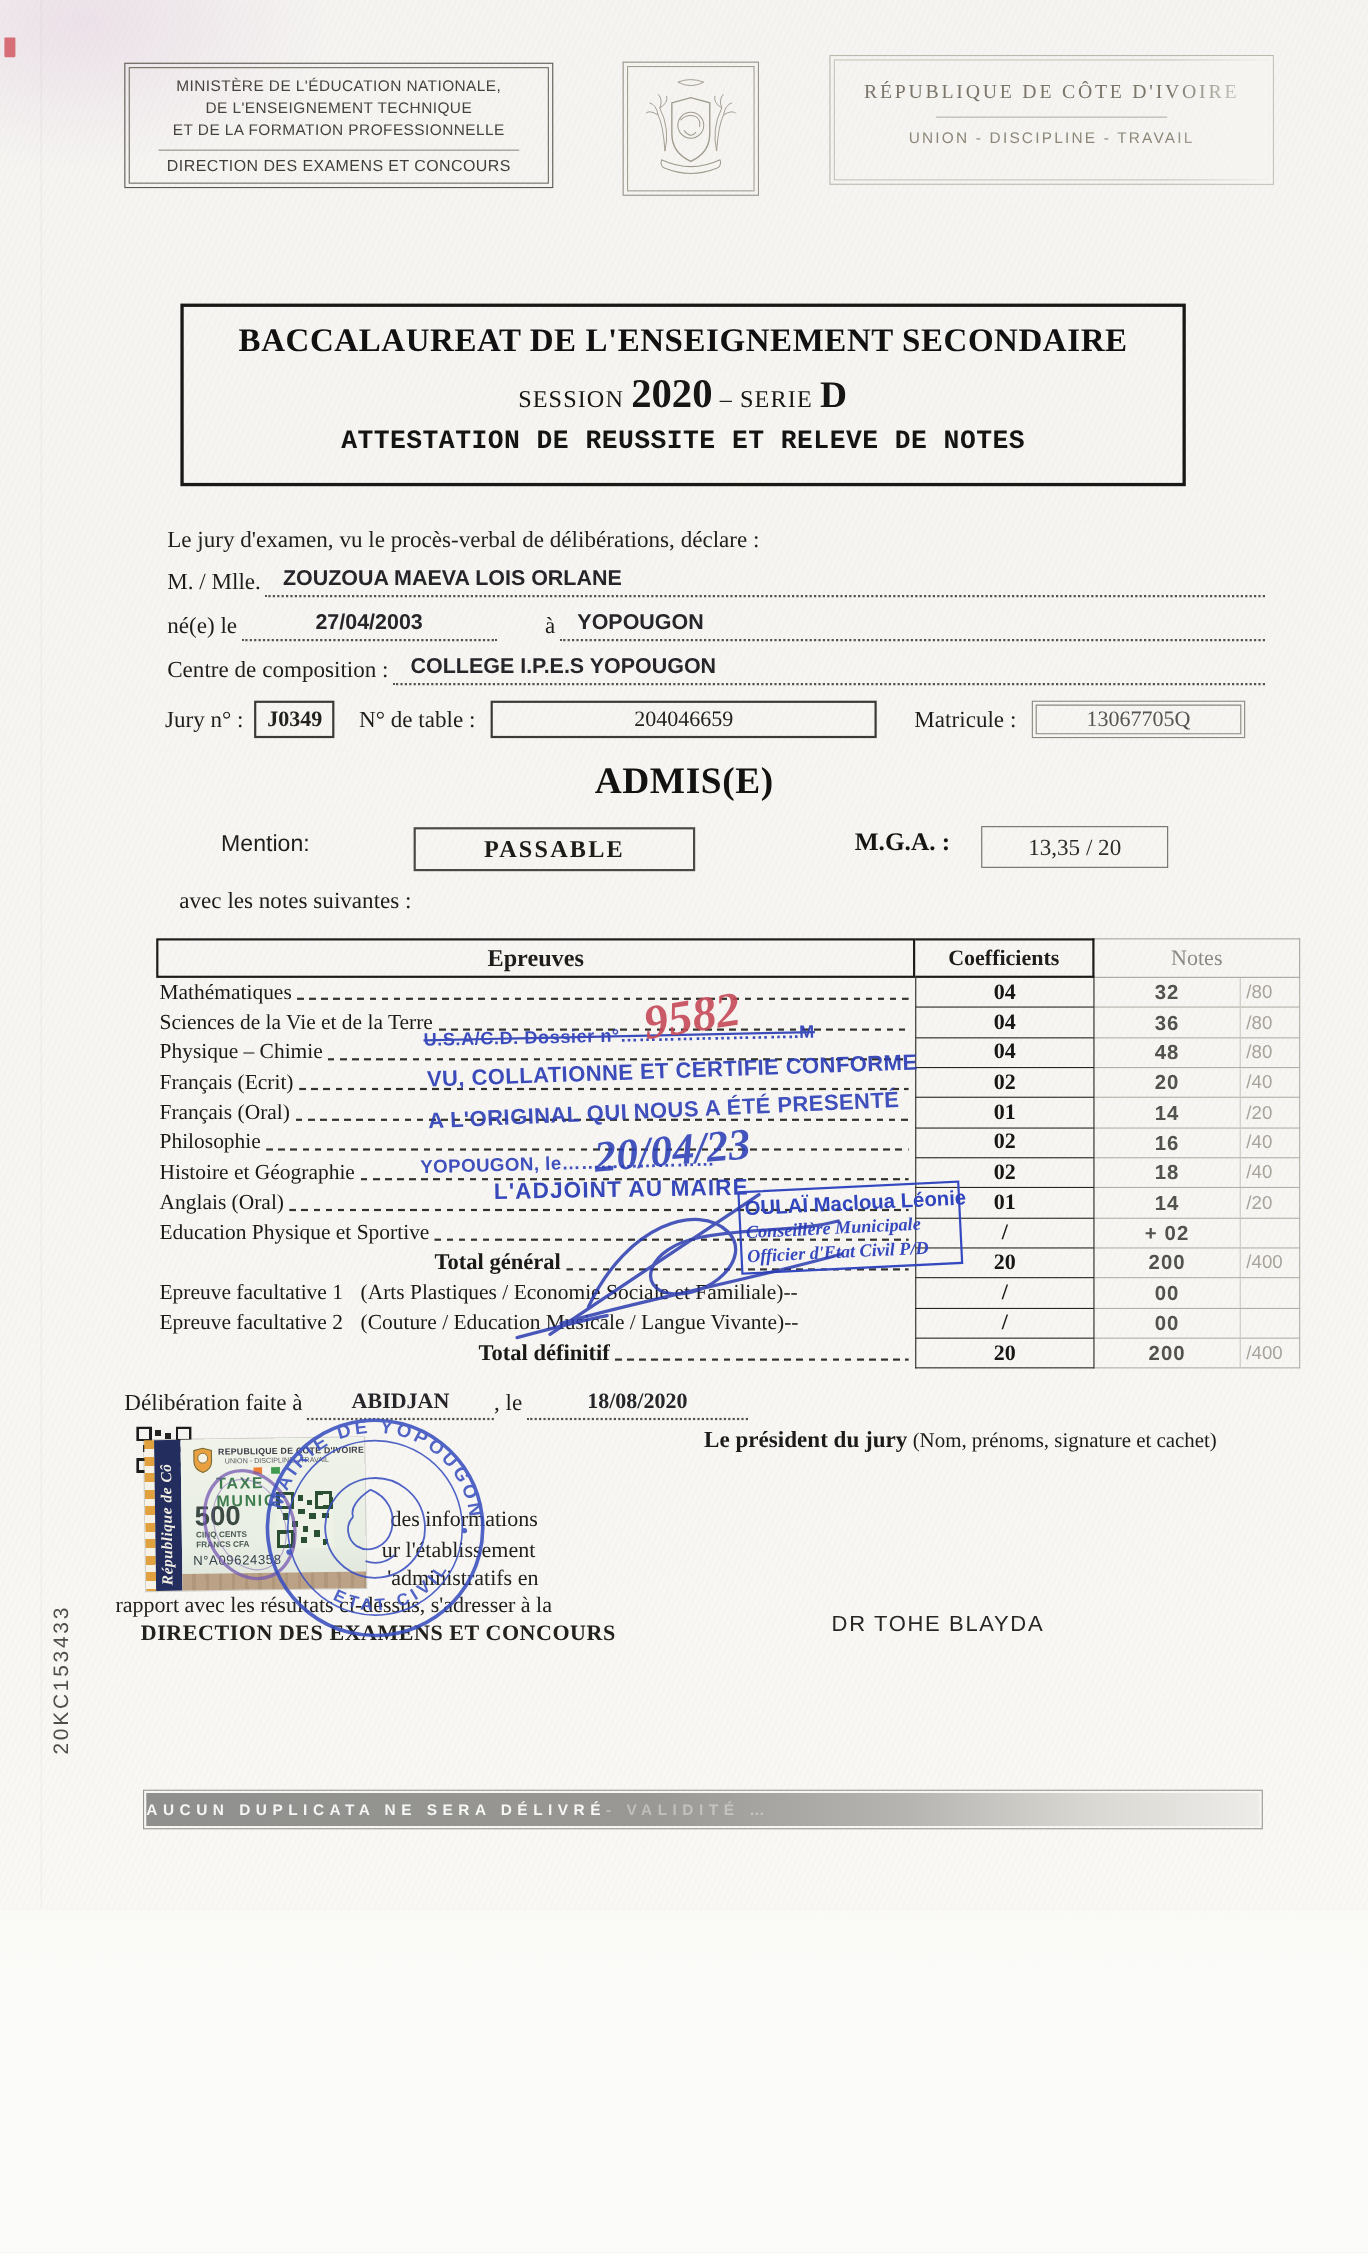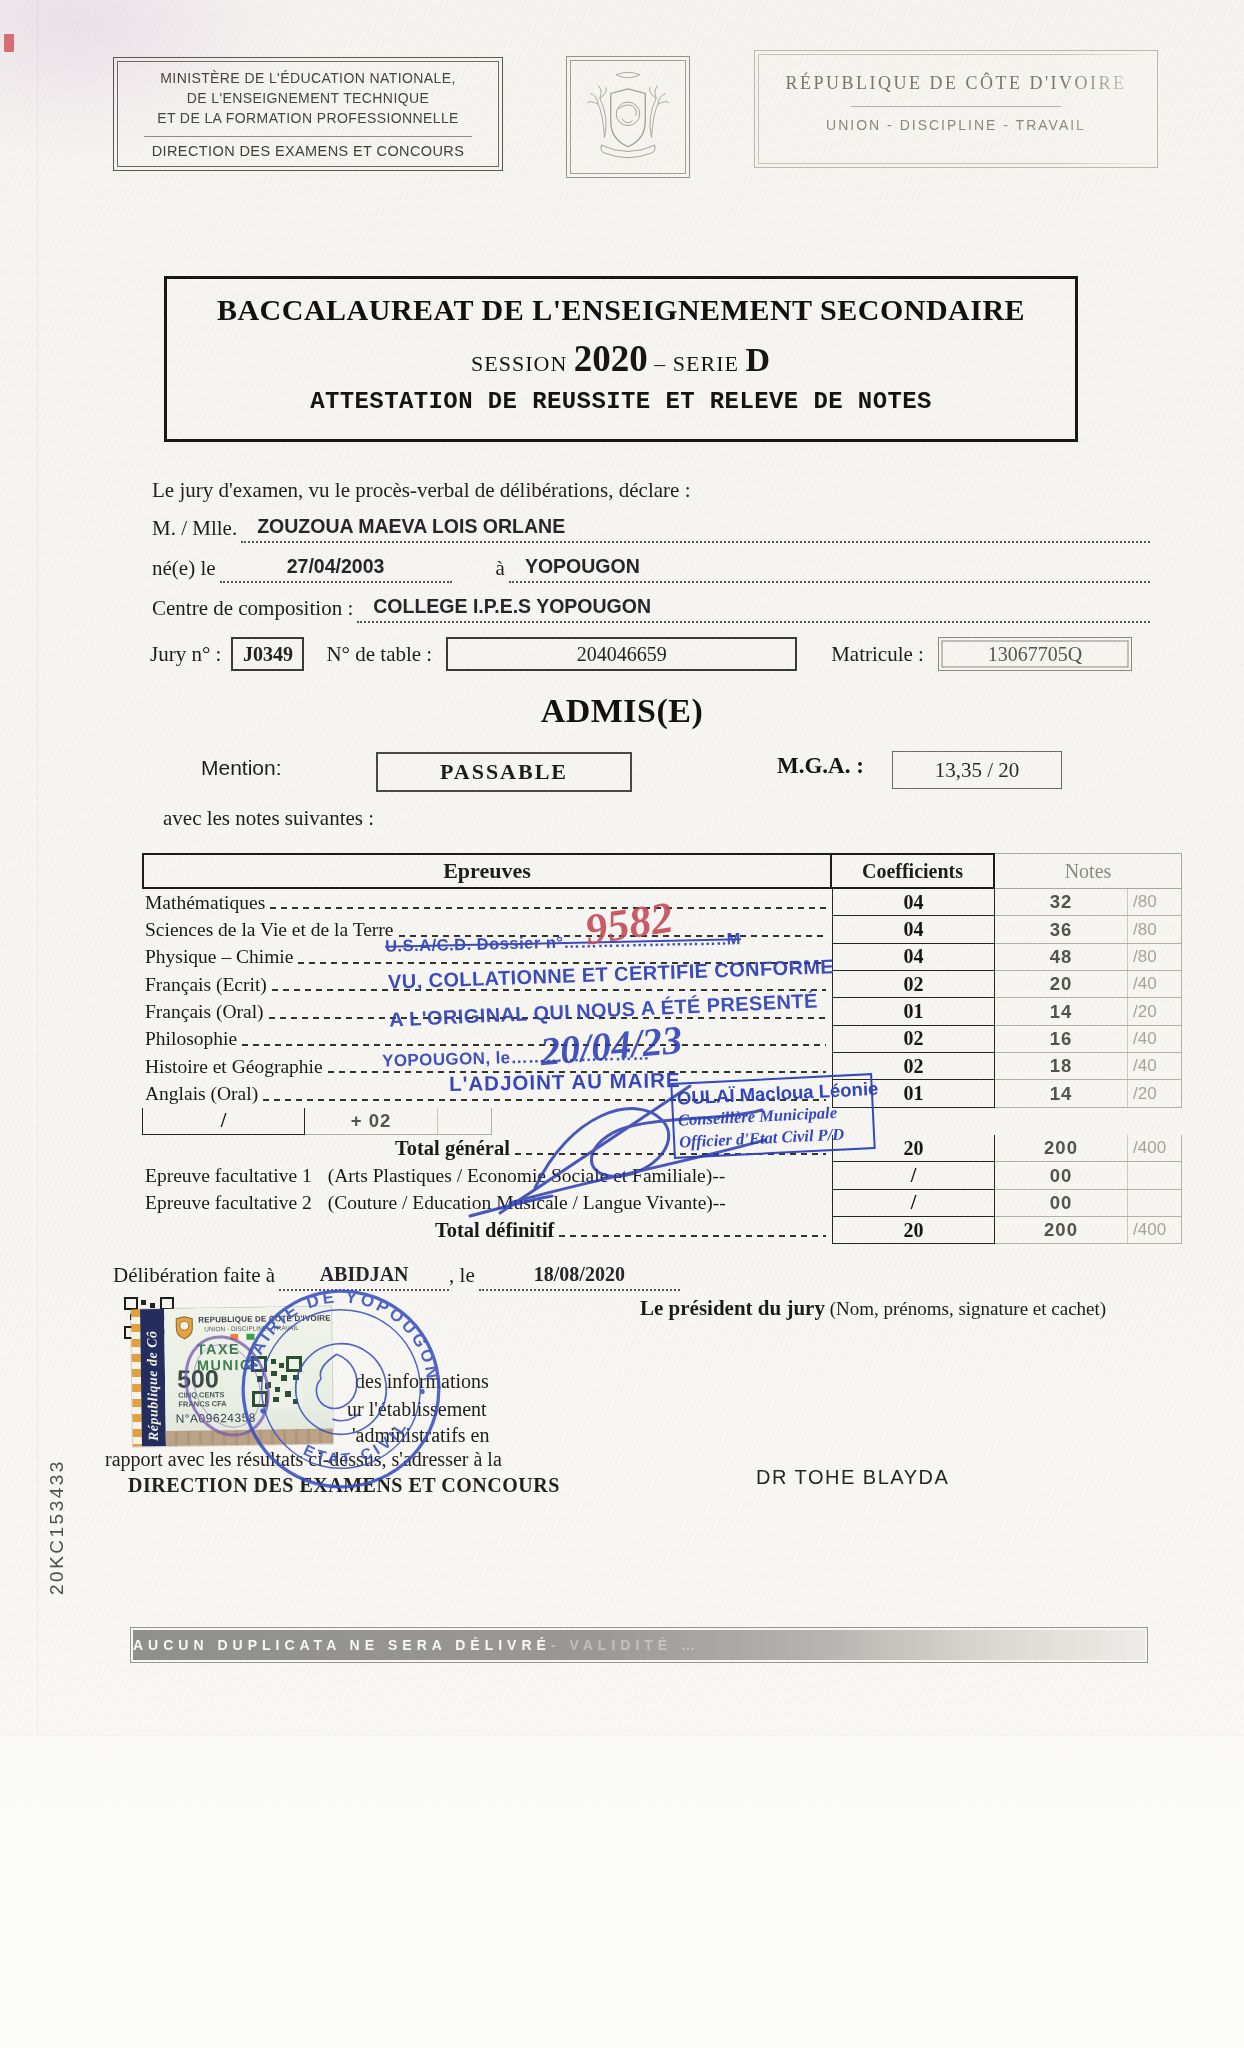--- a/index.html
+++ b/index.html
@@ -321,20 +321,24 @@
           <span class="slabel">Anglais (Oral)</span>
           <span class="leader"></span>
         </div>
       <div class="c-coef">01</div>
       <div class="c-note">
           <span class="nv">14</span>
           <span class="nd">/20</span>
         </div>
     </div>
     <div class="trow">
+      <div class="c-sub">
+          <span class="slabel">Education Physique et Sportive</span>
+          <span class="leader"></span>
+        </div>
       <div class="c-coef">/</div>
       <div class="c-note">
           <span class="nv">+ 02</span>
           <span class="nd"></span>
         </div>
     </div>
     <div class="trow total">
       <div class="c-sub">
           <span class="spacer250"></span>
           <span class="slabel">Total général</span>

